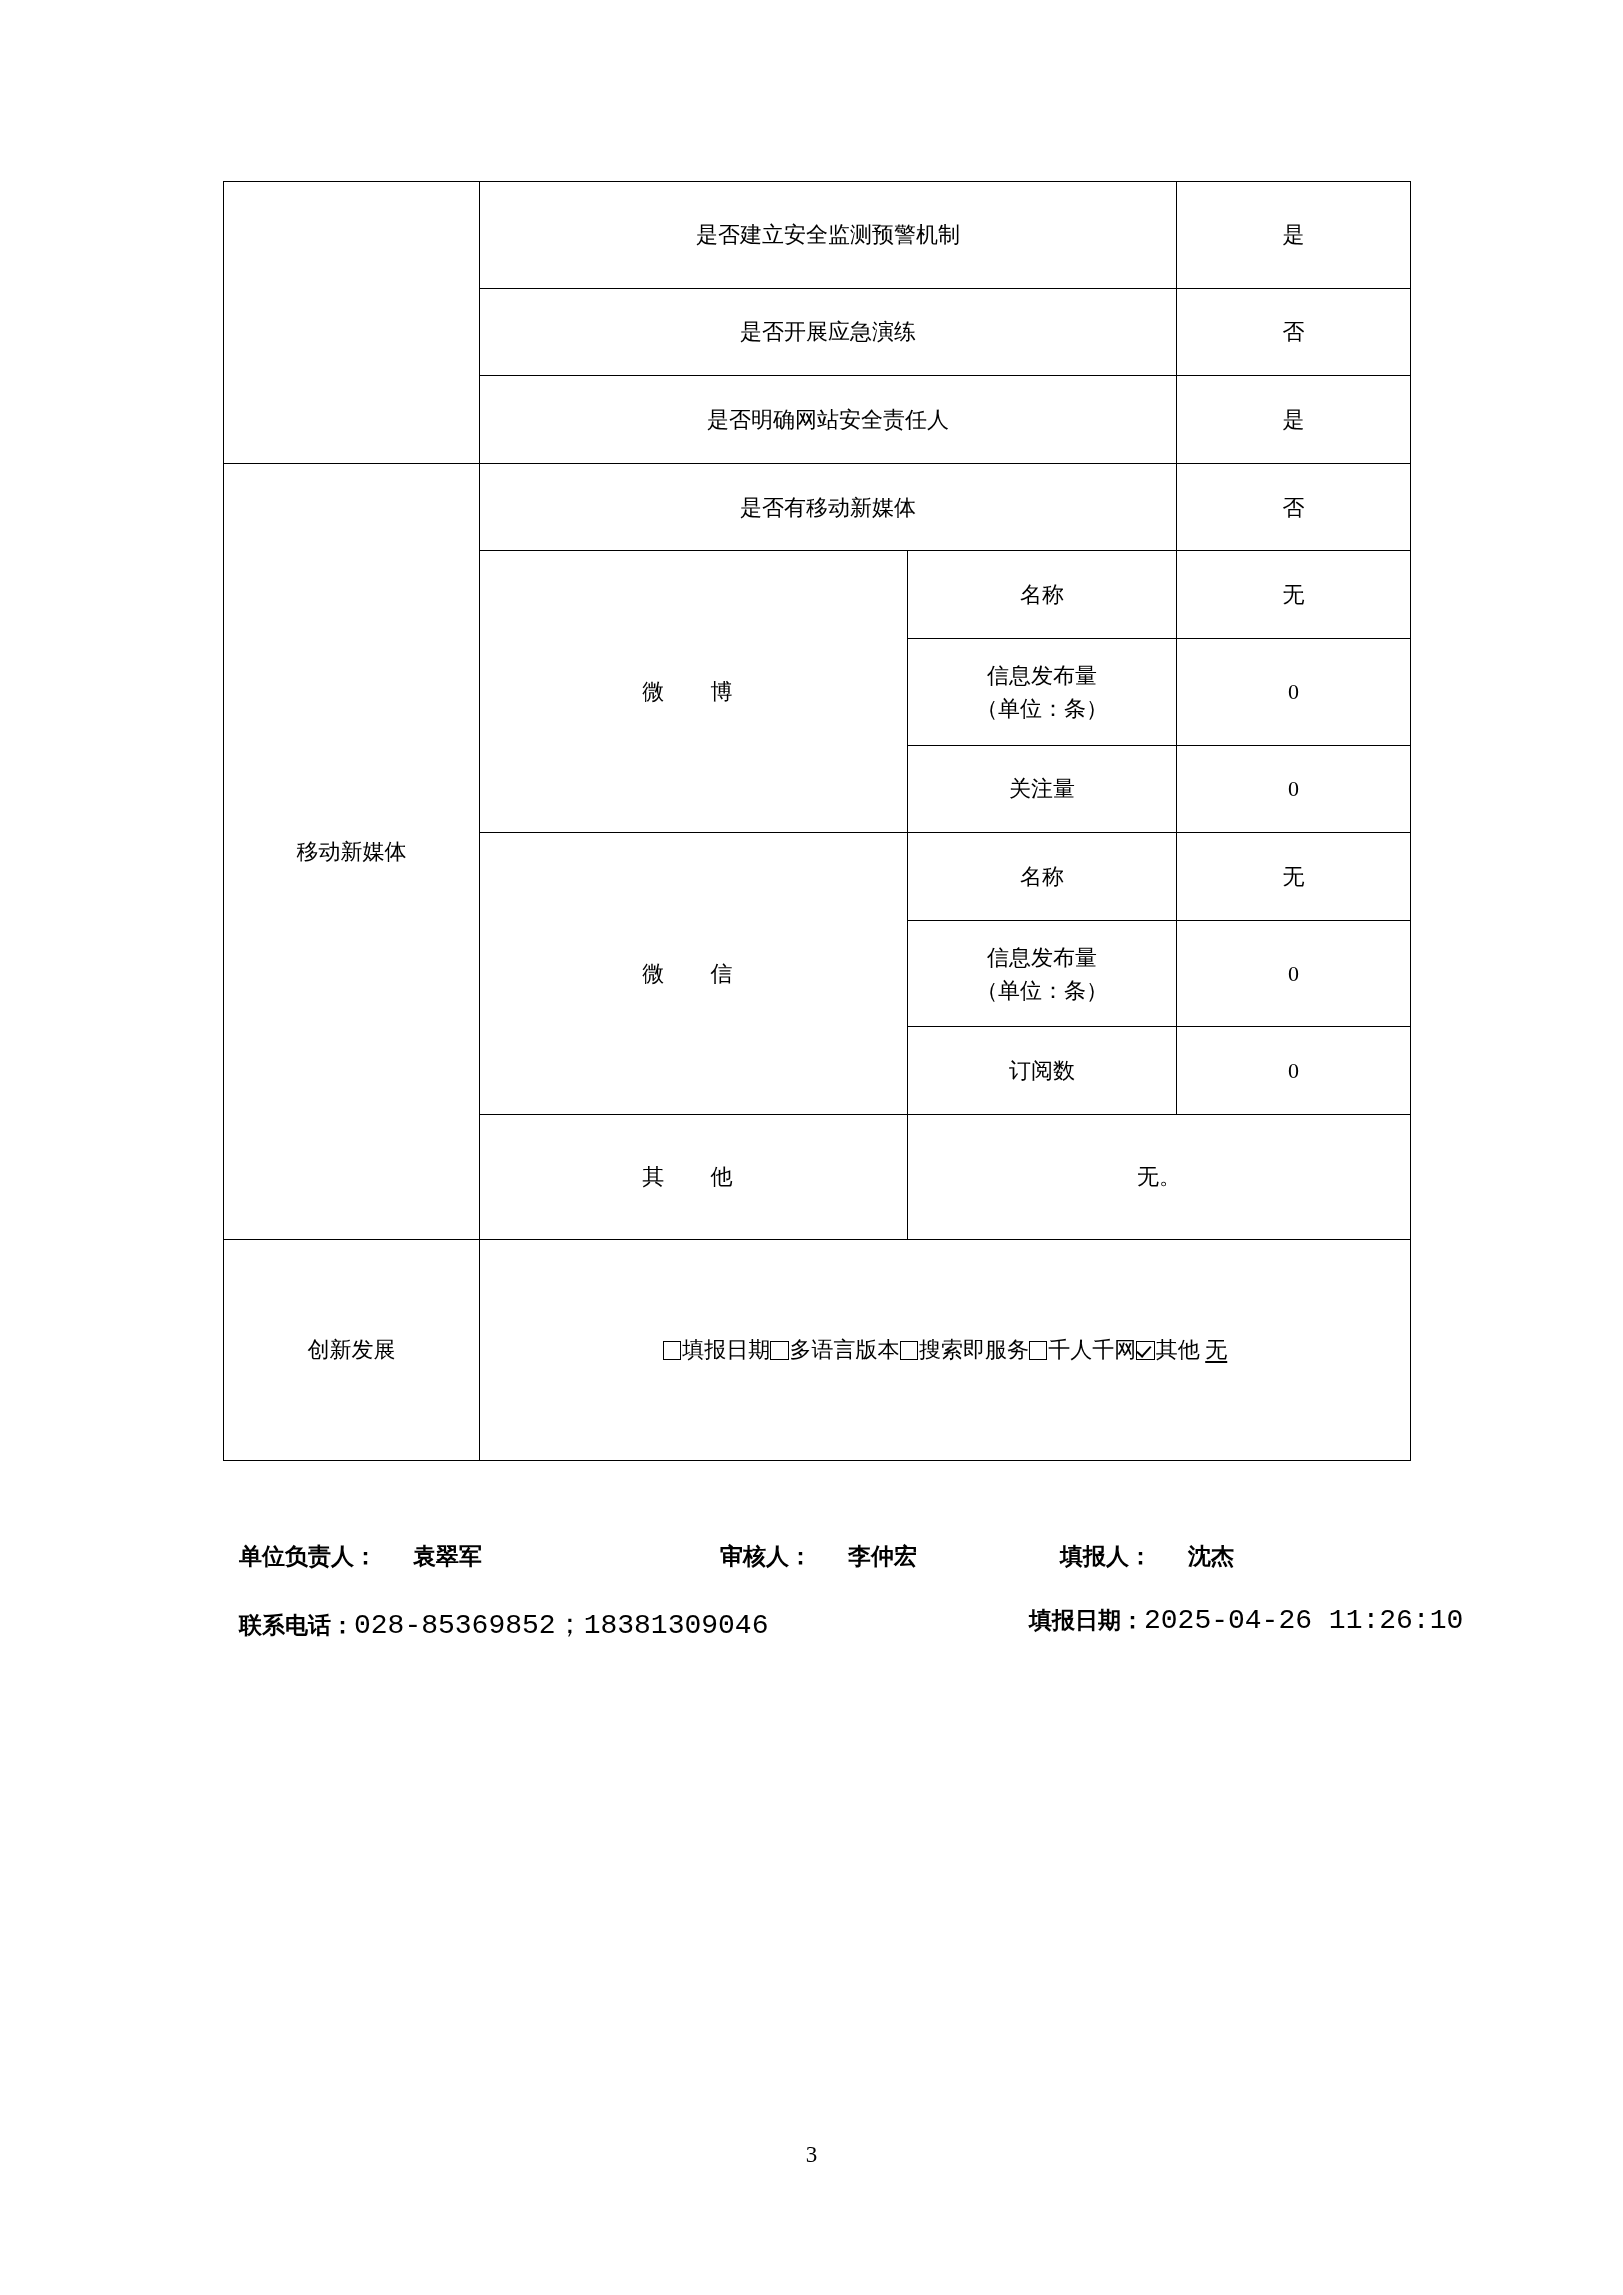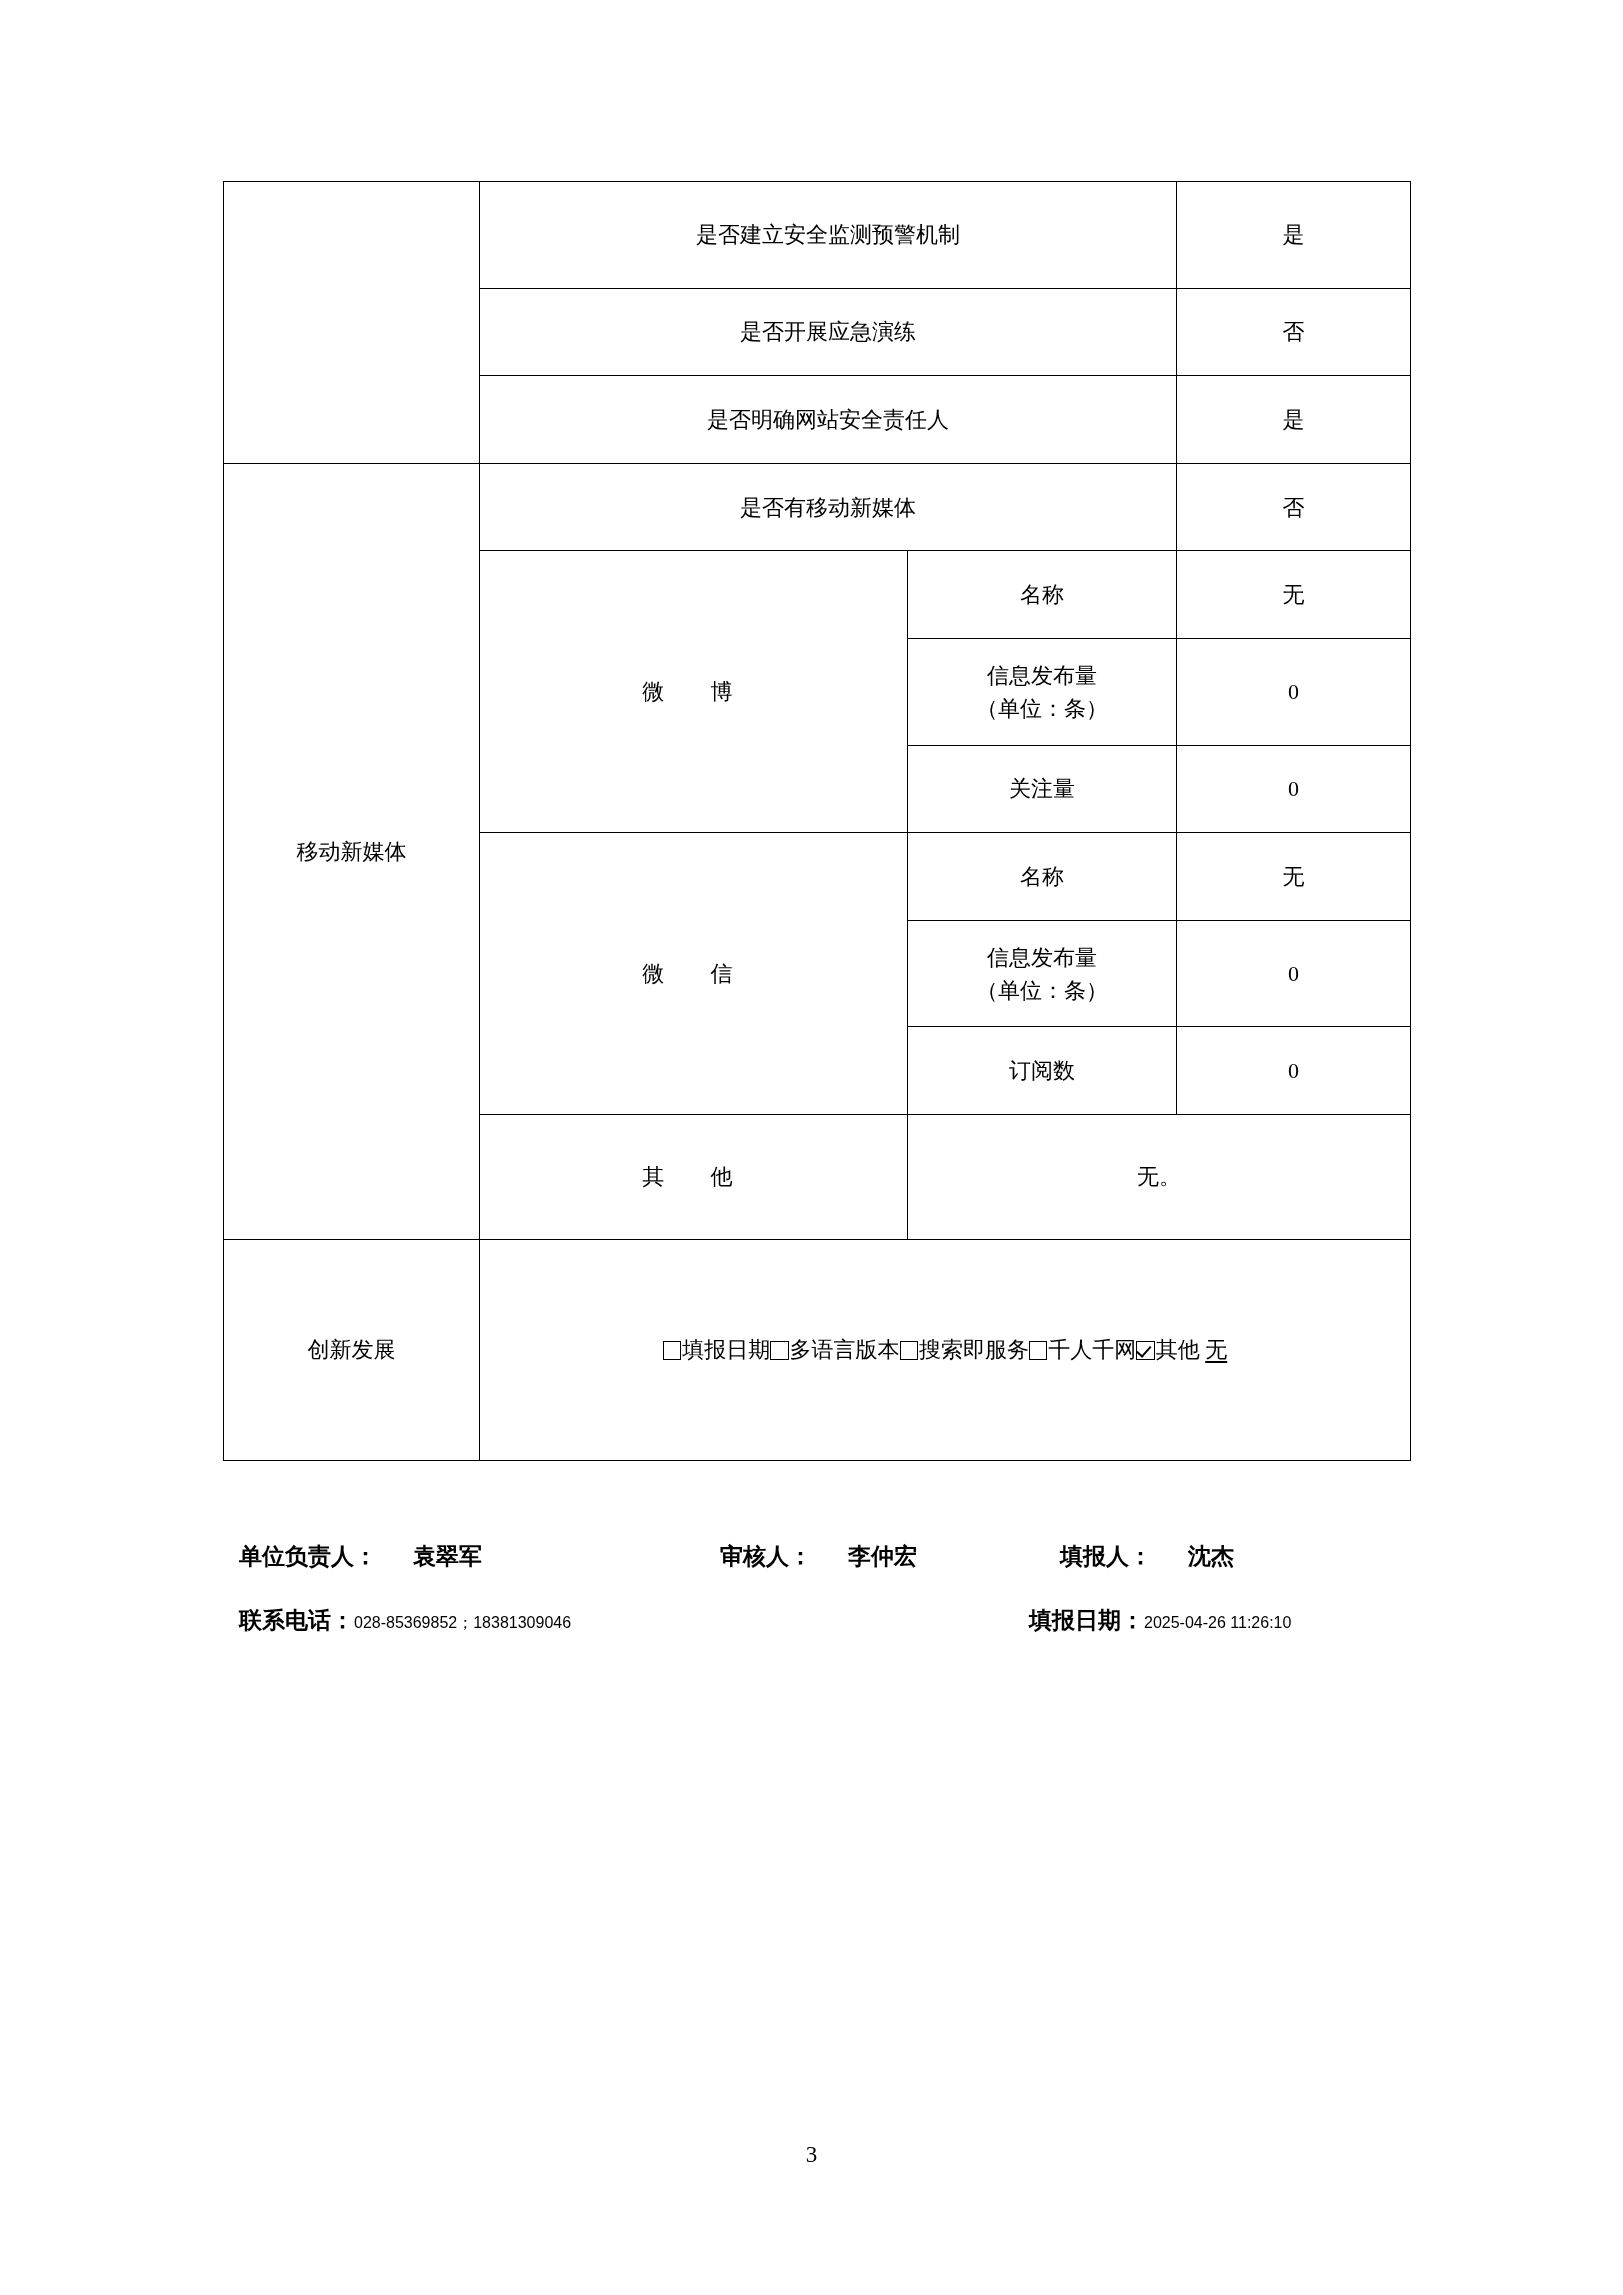--- a/index.html
+++ b/index.html
@@ -103,21 +103,21 @@
     height: 64px;
     white-space: nowrap;
   }
   .sig-row .lbl { font-weight: bold; margin-left: 36px; }
   .sig-a { position: absolute; left: 0; }
   .sig-b { position: absolute; left: 481px; }
   .sig-c { position: absolute; left: 821px; }
   .sig-d { position: absolute; left: 0; }
   .sig-e { position: absolute; left: 790px; }
   .sig-f { position: absolute; left: 0; }
-  .mono { font-family: Liberation Sans, sans-serif; font-size: 16px; }
+  .mono { font-family: Liberation Mono, monospace; font-size: 28px; }
 
   .page-number {
     position: absolute;
     left: 0;
     top: 2142px;
     width: 1623px;
     text-align: center;
     font-size: 23px;
   }
 </style>

